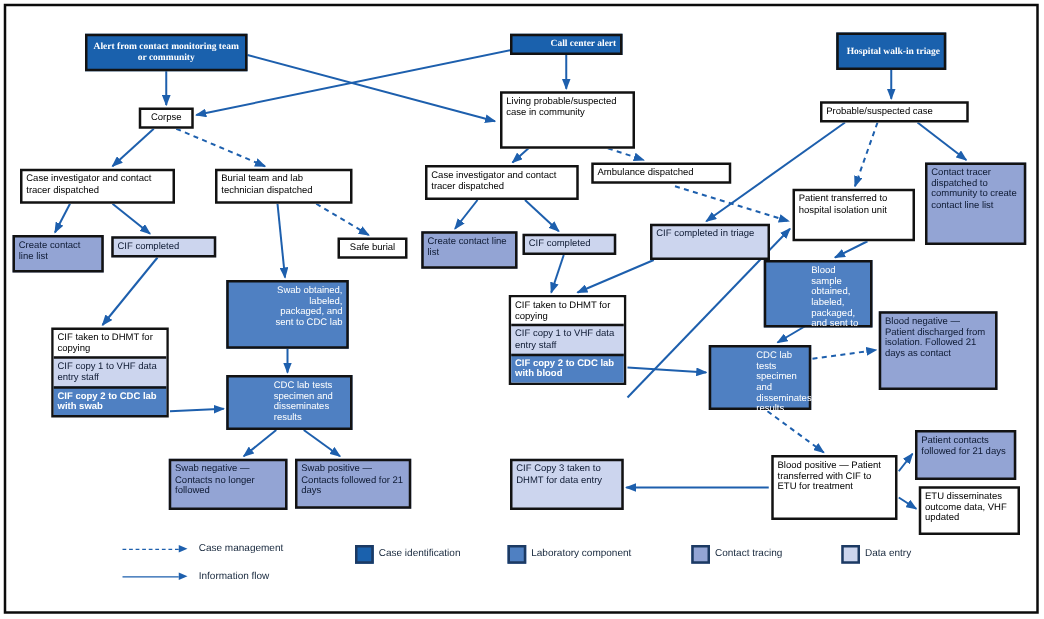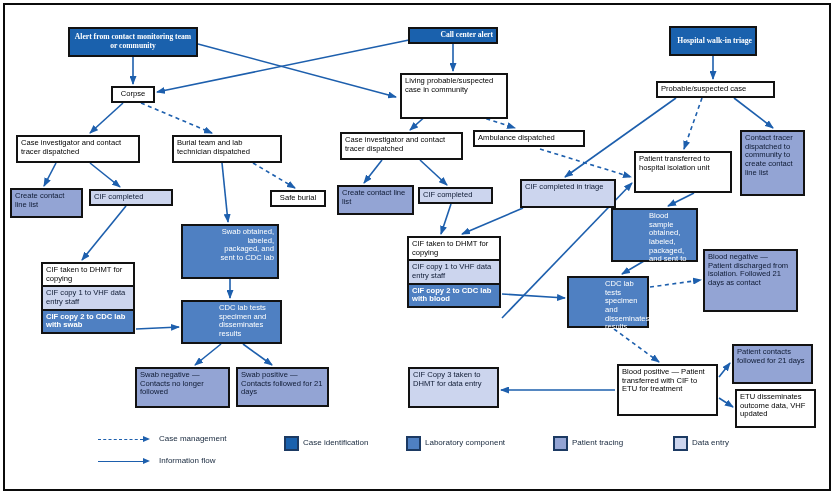--- a/index.html
+++ b/index.html
@@ -128,21 +128,21 @@
       <div class="node contact" style="left: 337px; top: 185px; width: 77px; height: 30px;"><span>Create contact line list</span></div>
       <div class="node data" style="left: 418px; top: 187px; width: 75px; height: 17px;"><span>CIF completed</span></div>
       <div class="node data" style="left: 508px; top: 179px; width: 96px; height: 29px; margin-left: 12px;"><span>CIF completed in triage</span></div>
       <div class="node stack" style="left: 407px; top: 236px; width: 94px;">
         <div class="cell plain">CIF taken to DHMT for copying</div>
         <div class="cell data">CIF copy 1 to VHF data entry staff</div>
         <div class="cell lab">CIF copy 2 to CDC lab with blood</div>
       </div>
       <div class="node data" style="left: 408px; top: 367px; width: 91px; height: 41px;"><span>CIF Copy 3 taken to DHMT for data entry</span></div>
       <div class="node plain" style="left: 634px; top: 151px; width: 98px; height: 42px;"><span>Patient transferred to hospital isolation unit</span></div>
-      <div class="node contact" style="left: 740px; top: 130px; width: 65px; height: 66px;"><span>Contact tracer dispatched to community to create contact line list</span></div>
+      <div class="node contact" style="left: 740px; top: 130px; width: 81px; height: 66px;"><span>Contact tracer dispatched to community to create contact line list</span></div>
       <div class="node lab" style="left: 611px; top: 208px; width: 87px; height: 54px;"><span>Blood sample obtained, labeled, packaged, and sent to CDC lab</span></div>
       <div class="node contact" style="left: 703px; top: 249px; width: 95px; height: 63px;"><span>Blood negative — Patient discharged from isolation. Followed 21 days as contact</span></div>
       <div class="node lab" style="left: 567px; top: 276px; width: 82px; height: 52px;"><span>CDC lab tests specimen and disseminates results</span></div>
       <div class="node plain" style="left: 617px; top: 364px; width: 101px; height: 52px;"><span>Blood positive — Patient transferred with CIF to ETU for treatment</span></div>
       <div class="node contact" style="left: 732px; top: 344px; width: 81px; height: 40px;"><span>Patient contacts followed for 21 days</span></div>
       <div class="node plain" style="left: 735px; top: 389px; width: 81px; height: 39px;"><span>ETU disseminates outcome data, VHF updated</span></div>
     </div>
 
   <div class="lg-arrow" style="left:98px;top:434px;">
     <div class="lg-line dashed"></div>
@@ -156,17 +156,17 @@
   </div>
   <div class="lg-label" style="left:159px;top:456px;">Information flow</div>
 
   <div class="lg-swatch sw-caseid" style="left:284px;top:436px;"></div>
   <div class="lg-label" style="left:303px;top:438px;">Case identification</div>
 
   <div class="lg-swatch sw-lab" style="left:406px;top:436px;"></div>
   <div class="lg-label" style="left:425px;top:438px;">Laboratory component</div>
 
   <div class="lg-swatch sw-contact" style="left:553px;top:436px;"></div>
-  <div class="lg-label" style="left:572px;top:438px;">Patient tracing</div>
+  <div class="lg-label" style="left:572px;top:438px;">Contact tracing</div>
 
   <div class="lg-swatch sw-data" style="left:673px;top:436px;"></div>
   <div class="lg-label" style="left:692px;top:438px;">Data entry</div>
 </div>
 
 </body></html>

